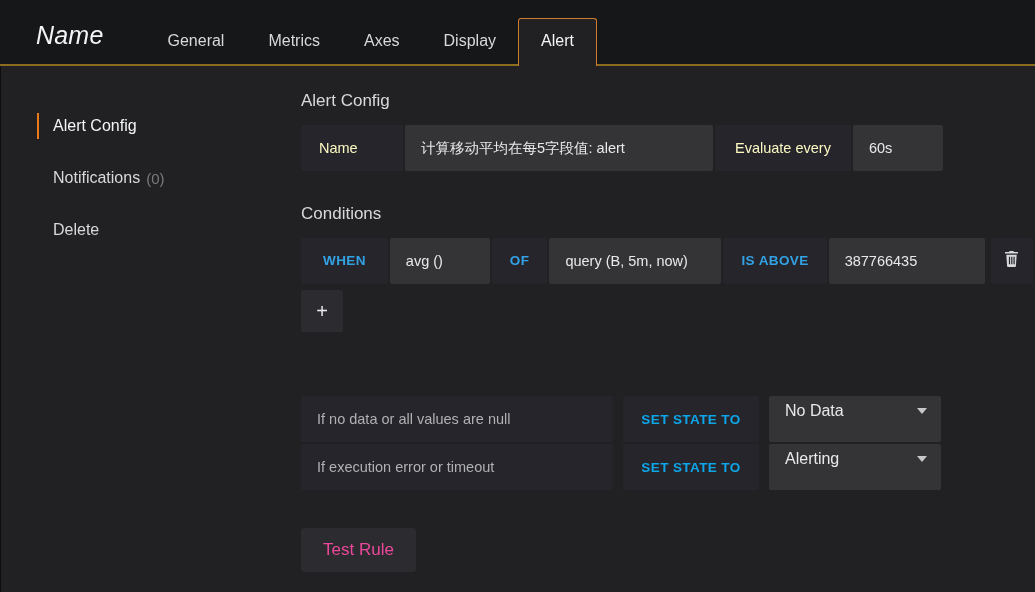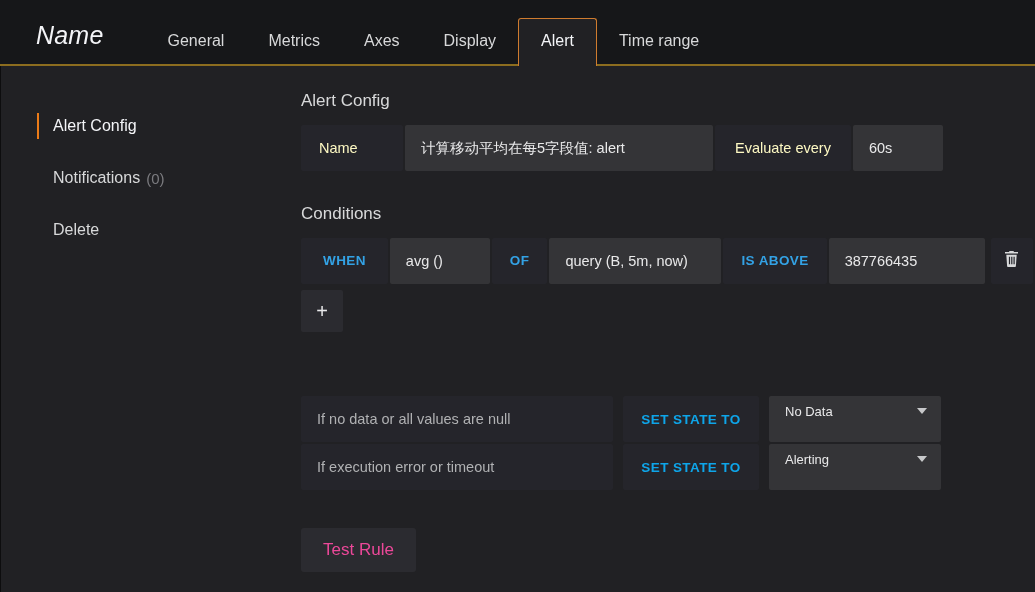--- a/index.html
+++ b/index.html
@@ -219,21 +219,21 @@
     border-radius: 2px;
   }
   .state-sel {
     width: 172px;
     background: #343437;
     color: #e9e9ea;
     height: 46px;
     display: flex; align-items: center;
     justify-content: space-between;
     padding: 0 14px 16px 16px;
-    font-size: 13px;
+    font-size: 16px;
     border-radius: 2px;
     cursor: pointer;
   }
   .caret {
     width: 0; height: 0;
     border-left: 5px solid transparent;
     border-right: 5px solid transparent;
     border-top: 6px solid #c7c8ca;
   }
 
@@ -257,21 +257,20 @@
 <div id="app">
 
   <div class="header">
     <div class="panel-title">Name</div>
     <div class="tabs">
       <div class="tab">General</div>
       <div class="tab">Metrics</div>
       <div class="tab">Axes</div>
       <div class="tab">Display</div>
       <div class="tab active">Alert</div>
-      <div class="tab">Time range</div>
     </div>
   </div>
 
   <div class="body">
 
     <div class="sidebar">
       <div class="side-item active">
         <span>Alert Config</span>
       </div>
       <div class="side-item">

